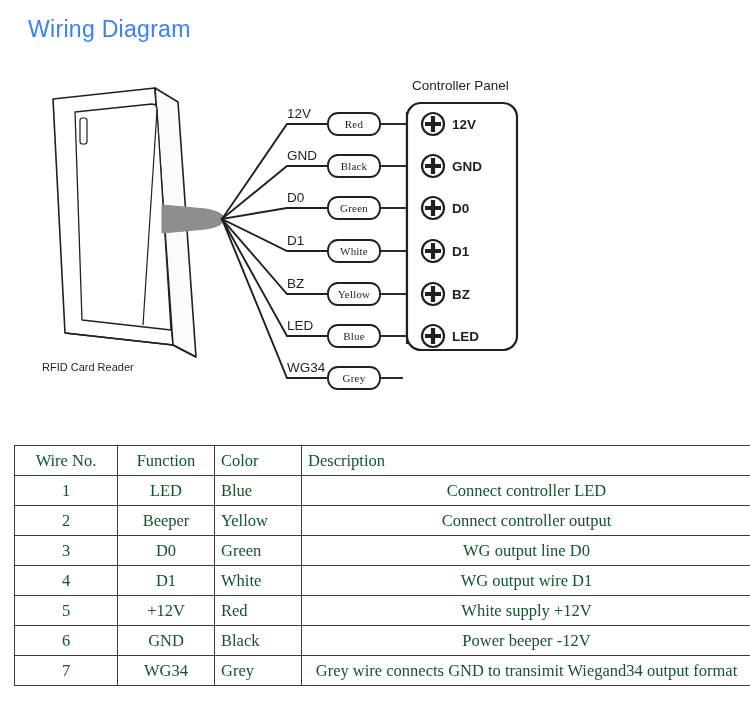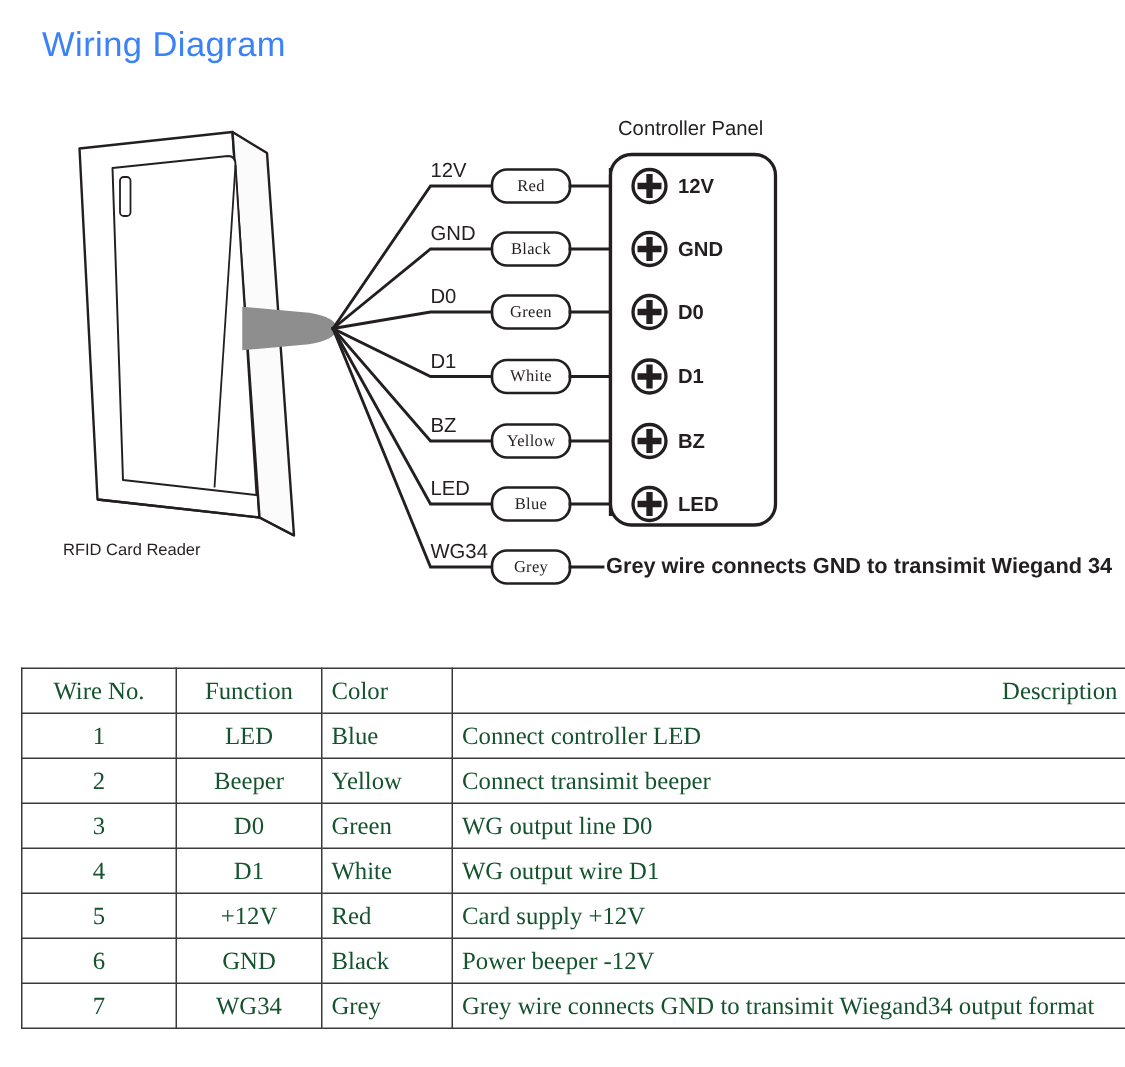--- a/index.html
+++ b/index.html
@@ -104,22 +104,22 @@
     height: 29px;
     padding: 0 6px;
     font-weight: 400;
   }
   #wire-table thead th {
     font-weight: 400;
   }
   .col-no    { width: 90px;  text-align: center; }
   .col-func  { width: 84px;  text-align: center; }
   .col-color { width: 74px;  text-align: left; }
-  .col-desc  { text-align: left; padding-left: 10px; }
-  thead .col-desc { text-align: right; padding-left: 6px; }
+  .col-desc  { text-align: center; padding-left: 10px; }
+  thead .col-desc { text-align: left; padding-left: 6px; }
 </style>
 </head>
 <body>
 
 <div id="page-title">Wiring Diagram</div>
 
 <div id="diagram">
 
   <svg id="diagram-svg" width="750" height="430" viewBox="0 0 750 430">
 
@@ -224,21 +224,20 @@
   <div class="pill-text" style="left:354px; top:336px;">Blue</div>
   <div class="pill-text" style="left:354px; top:378px;">Grey</div>
 
   <div class="d-label terminal-name" style="left:452px; top:124px;">12V</div>
   <div class="d-label terminal-name" style="left:452px; top:166px;">GND</div>
   <div class="d-label terminal-name" style="left:452px; top:208px;">D0</div>
   <div class="d-label terminal-name" style="left:452px; top:251px;">D1</div>
   <div class="d-label terminal-name" style="left:452px; top:294px;">BZ</div>
   <div class="d-label terminal-name" style="left:452px; top:336px;">LED</div>
 
-  <div class="d-label" id="grey-note">Grey wire connects GND to transimit Wiegand 34</div>
 </div>
 
 <table id="wire-table">
   <thead>
     <tr>
       <th class="col-no">Wire No.</th>
       <th class="col-func">Function</th>
       <th class="col-color">Color</th>
       <th class="col-desc">Description</th>
     </tr>
@@ -247,39 +246,39 @@
     <tr>
       <td class="col-no">1</td>
       <td class="col-func">LED</td>
       <td class="col-color">Blue</td>
       <td class="col-desc">Connect controller LED</td>
     </tr>
     <tr>
       <td class="col-no">2</td>
       <td class="col-func">Beeper</td>
       <td class="col-color">Yellow</td>
-      <td class="col-desc">Connect transimit beeper</td>
+      <td class="col-desc">Connect controller output</td>
     </tr>
     <tr>
       <td class="col-no">3</td>
       <td class="col-func">D0</td>
       <td class="col-color">Green</td>
       <td class="col-desc">WG output line D0</td>
     </tr>
     <tr>
       <td class="col-no">4</td>
       <td class="col-func">D1</td>
       <td class="col-color">White</td>
       <td class="col-desc">WG output wire D1</td>
     </tr>
     <tr>
       <td class="col-no">5</td>
       <td class="col-func">+12V</td>
       <td class="col-color">Red</td>
-      <td class="col-desc">Card supply +12V</td>
+      <td class="col-desc">White supply +12V</td>
     </tr>
     <tr>
       <td class="col-no">6</td>
       <td class="col-func">GND</td>
       <td class="col-color">Black</td>
       <td class="col-desc">Power beeper -12V</td>
     </tr>
     <tr>
       <td class="col-no">7</td>
       <td class="col-func">WG34</td>

